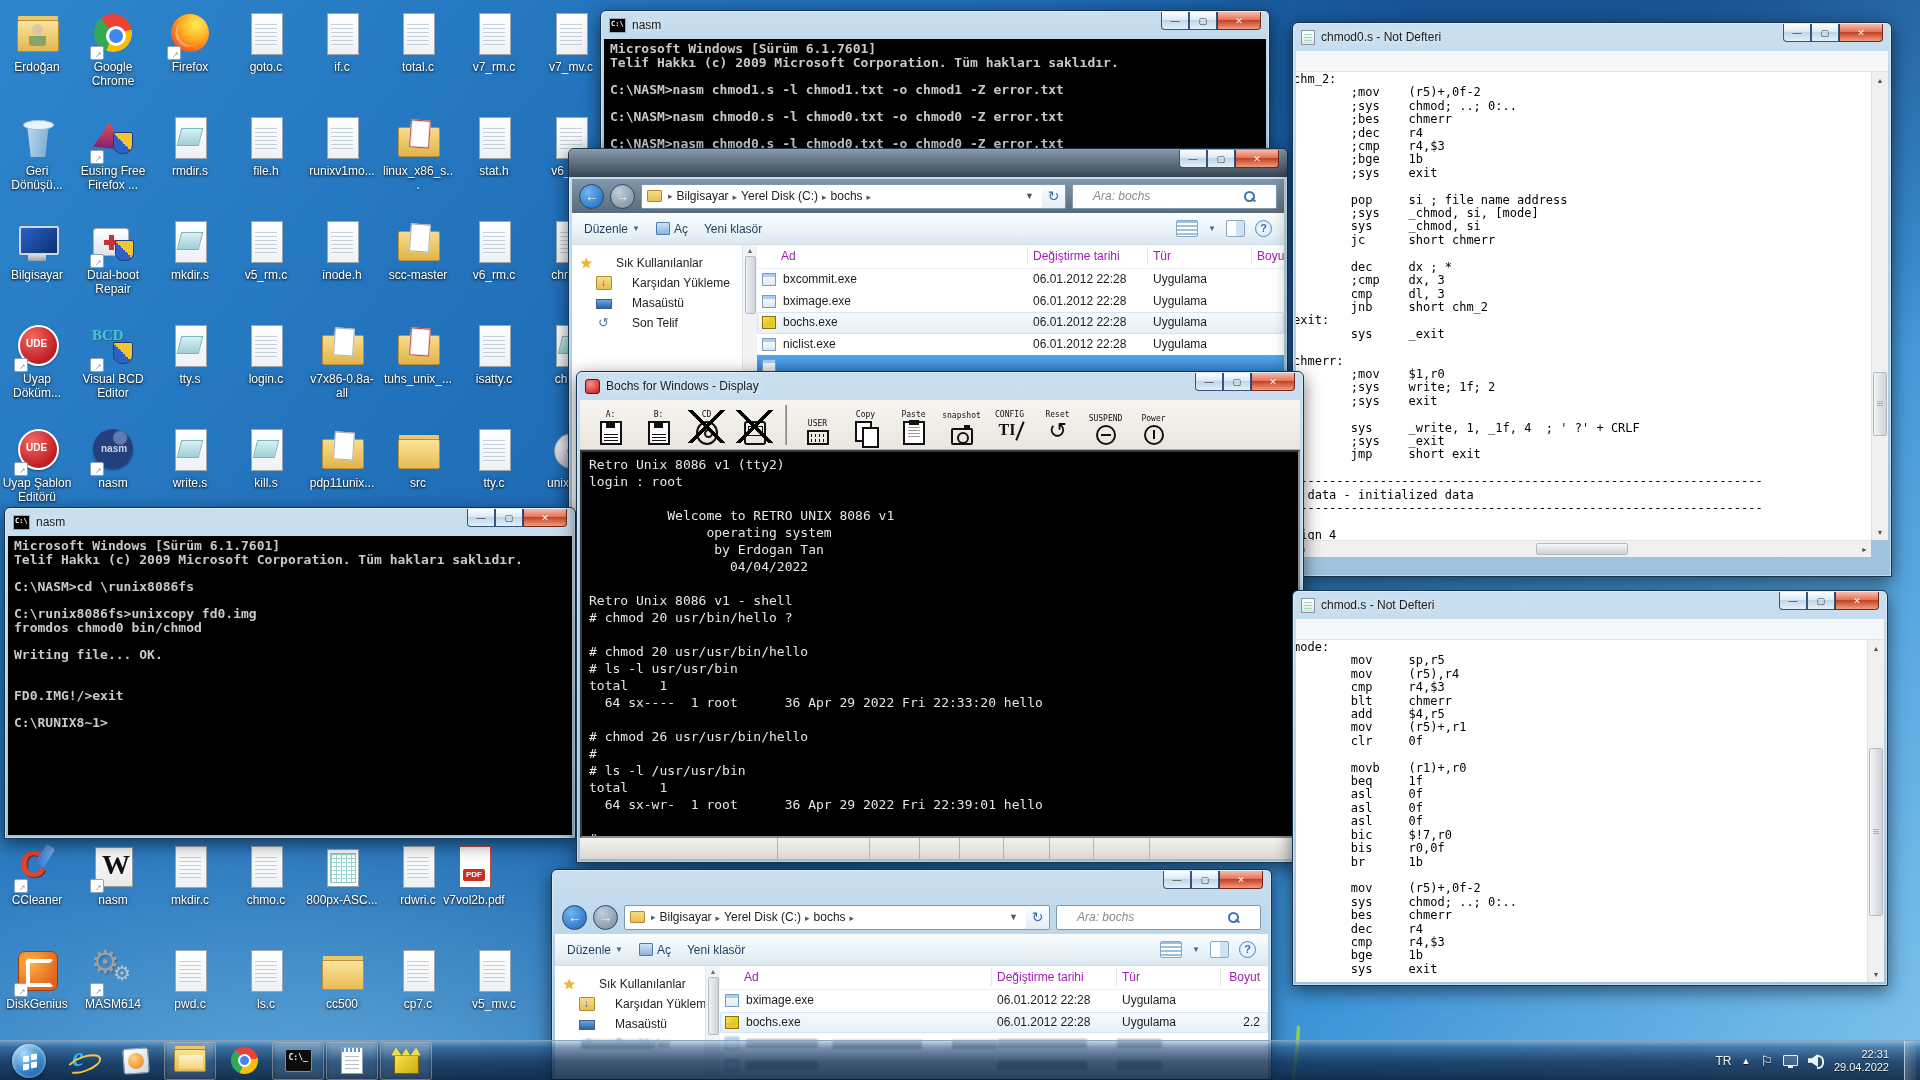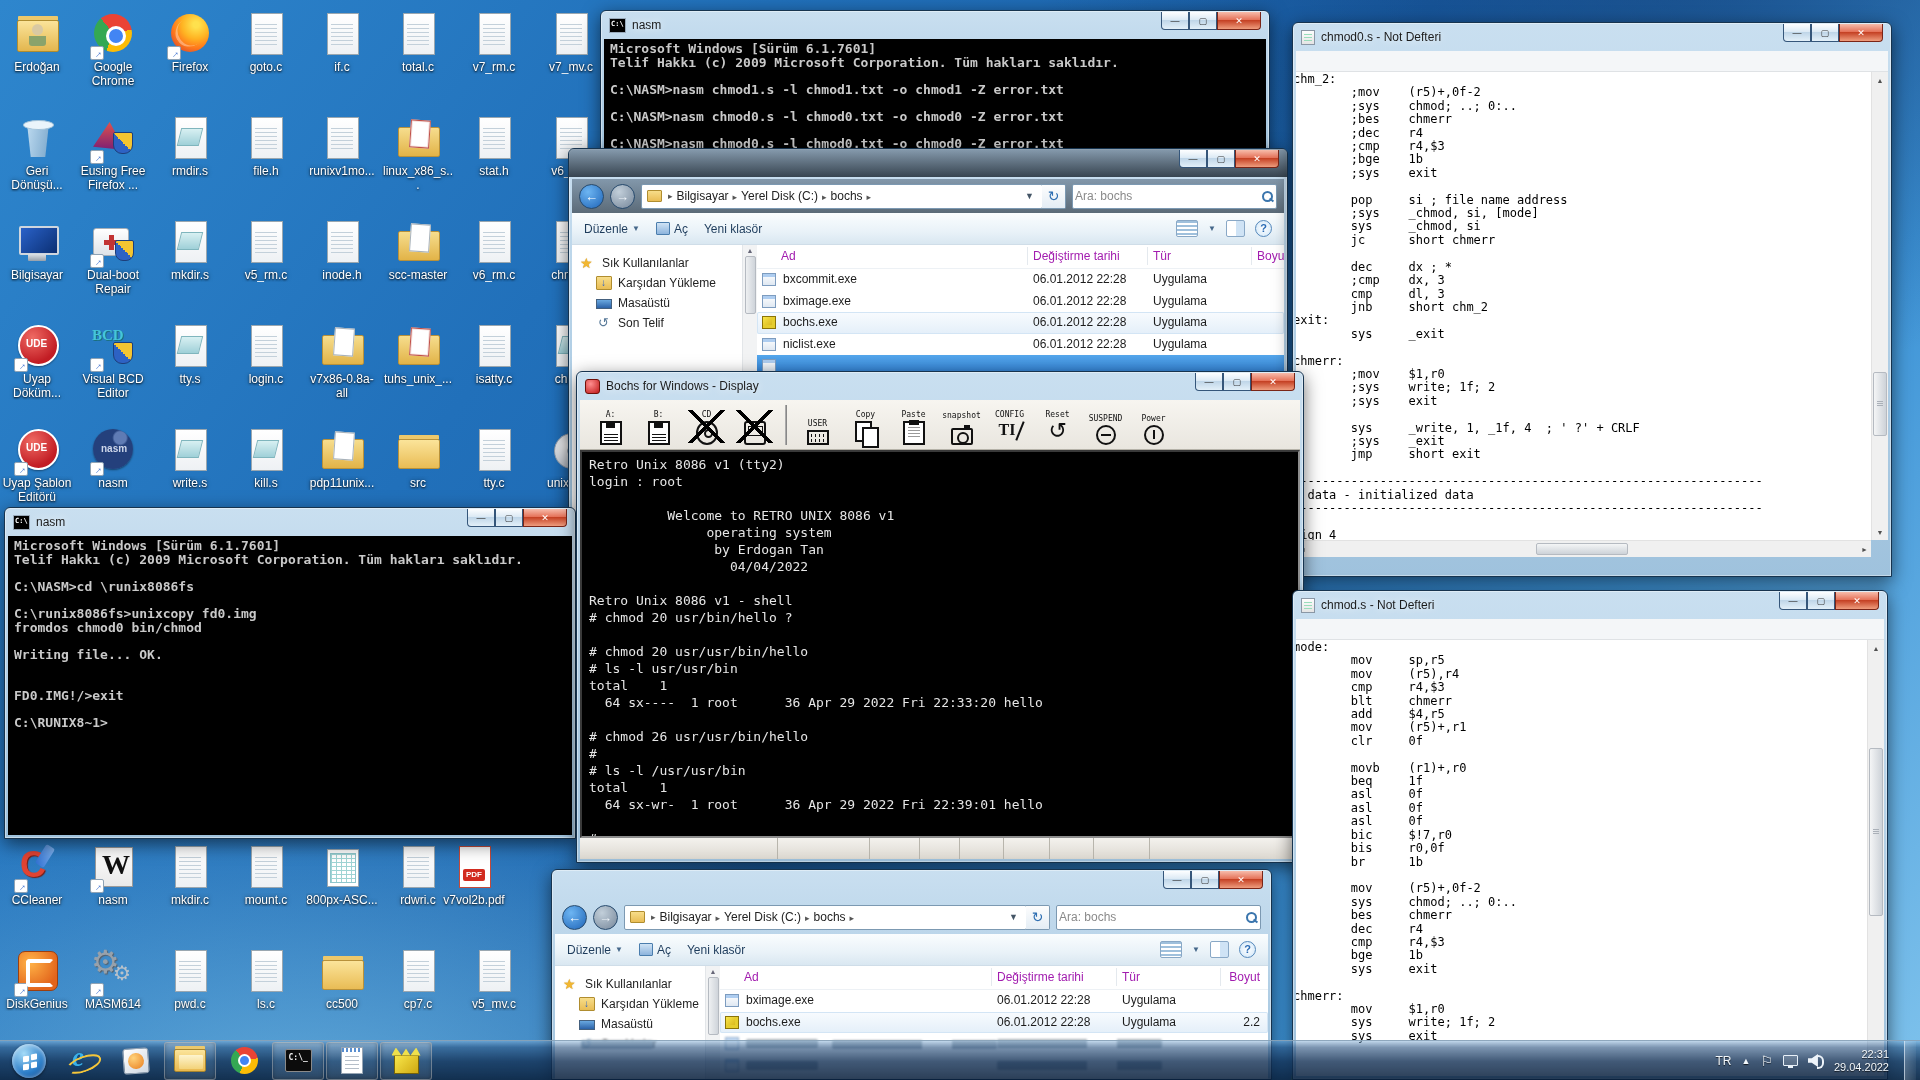--- a/index.html
+++ b/index.html
@@ -81,36 +81,36 @@
 
 .explorer .addr{position:absolute;left:3px;right:3px;top:30px;height:34px;display:flex;align-items:center;padding:0 7px;gap:6px}
 .navbtn{width:25px;height:25px;border-radius:50%;border:1px solid #274a6d;display:flex;align-items:center;justify-content:center;color:#fff;font-size:13px;flex:none}
 .backb{background:radial-gradient(circle at 35% 30%,#6db5f2,#1f65b8)}
 .fwdb{background:radial-gradient(circle at 35% 30%,#c2cfda,#76879a);color:#eef3f8}
 .crumb{flex:1;height:25px;background:#fff;border:1px solid #7c99b2;border-radius:2px;display:flex;align-items:center;padding:0 5px;font-size:12px;color:#222;overflow:hidden;white-space:nowrap}
 .ci{width:15px;height:12px;background:linear-gradient(#f7dd8a,#e9bd55);border:1px solid #b08d2f;border-radius:1px;margin-right:2px;flex:none}
 .csep{color:#555;font-size:9px;padding:0 4px}
 .crumb .dd{margin-left:auto;color:#456;font-size:9px;padding:0 3px}
 .refresh{width:24px;height:25px;background:linear-gradient(#fdfdfd,#e4edf5);border:1px solid #7c99b2;border-left:none;border-radius:0 2px 2px 0;margin-left:-7px;color:#2f6fb2;font-size:14px;display:flex;align-items:center;justify-content:center}
-.search{width:205px;height:25px;background:#fff;border:1px solid #7c99b2;border-radius:2px;display:flex;align-items:center;padding:0 2px;font-size:12px;color:#8a8a8a;flex:none}
+.search{width:205px;height:25px;background:#fff;border:1px solid #7c99b2;border-radius:2px;display:flex;align-items:center;padding:0 20px;font-size:12px;color:#8a8a8a;font-style:italic;flex:none}
 .mag{margin-left:auto;position:relative;width:13px;height:13px}
 .mag::before{content:"";position:absolute;left:1px;top:1px;width:7px;height:7px;border:2px solid #3a75ad;border-radius:50%}
 .mag::after{content:"";position:absolute;left:8px;top:9px;width:5px;height:2px;background:#3a75ad;transform:rotate(40deg)}
 .tbar{position:absolute;left:3px;right:3px;top:64px;height:32px;background:linear-gradient(#fafdfe,#e9f2f8 60%,#d9e7f1);border-bottom:1px solid #cfdde8;display:flex;align-items:center;gap:16px;padding:0 12px;font-size:12px;color:#1e3c5c}
 .tbtn{display:flex;align-items:center;gap:4px}
 .dd8{font-size:8px;color:#46688a}
 .acico{width:14px;height:13px;background:linear-gradient(#cfe3f5,#8db4dd);border:1px solid #4a7dad;border-radius:1px}
 .viewgrp{margin-left:auto;display:flex;gap:10px;align-items:center}
 .vico{width:22px;height:17px;background:repeating-linear-gradient(to bottom,#9fc0dc 0 2px,#fff 2px 4px);border:1px solid #89a8c6;border-radius:2px}
 .pico{width:19px;height:17px;border:1px solid #89a8c6;background:linear-gradient(to right,#fff 52%,#cfe3f5 52%);border-radius:2px}
 .hico{width:17px;height:17px;border-radius:50%;background:radial-gradient(#fff,#cde5f8);border:1px solid #5588bb;color:#2a6bb5;font:bold 11px/15px "Liberation Sans",sans-serif;text-align:center}
 .xbody{position:absolute;left:3px;right:3px;top:96px;bottom:0;background:#fff;display:flex;overflow:hidden}
 .side{width:170px;padding-top:8px;font-size:12px;color:#222;flex:none}
 .x2 .side{width:150px}
-.sitem{display:flex;align-items:center;gap:6px;padding:3px 4px 3px 8px;white-space:nowrap}
+.sitem{display:flex;align-items:center;gap:20px;padding:3px 4px 3px 8px;white-space:nowrap}
 .sitem.ind1{padding-left:24px}
 .sic{width:16px;height:14px;position:relative;flex:none}
 .i-star .sic::before{content:"★";color:#f2b731;font-size:14px;line-height:14px;position:absolute;left:0;top:0;text-shadow:0 0 1px #b07c12}
 .i-download-folder .sic{background:linear-gradient(#f7dd8a,#e9bd55);border:1px solid #b08d2f;border-radius:1px}
 .i-download-folder .sic::before{content:"↓";position:absolute;left:4px;top:0px;color:#2a62c9;font-weight:bold;font-size:10px}
 .i-desktop .sic{background:linear-gradient(#69a8e0,#2b62a8);border:1px solid #44607e;margin-top:2px;height:10px}
 .i-recent .sic::before{content:"↺";position:absolute;left:2px;top:-1px;color:#5a7b9a;font-size:13px}
 .sideScroll{width:15px;background:#f2f3f4;border-left:1px solid #e3e6e9;display:flex;flex-direction:column;align-items:center;padding-top:2px;flex:none}
 .sarrow{font-size:7px;color:#667}
 .sthumb{width:11px;height:58px;background:linear-gradient(to right,#eef0f2,#cfd4da);border:1px solid #b5bac1;border-radius:2px;margin-top:2px}
@@ -193,21 +193,21 @@
 .vthumb{position:absolute;left:1px;width:14px;background:linear-gradient(to right,#f4f5f6,#cdd2d8);border:1px solid #b5bac1;border-radius:2px}
 #np1 .vthumb{top:300px;height:64px}
 #np2 .vthumb{top:108px;height:168px}
 .vthumb::after{content:"";position:absolute;left:3px;right:3px;top:50%;height:5px;margin-top:-3px;background:repeating-linear-gradient(to bottom,#aab0b8 0 1px,transparent 1px 2px)}
 .hscroll{position:absolute;left:3px;right:20px;bottom:19px;height:17px;background:#f0f0f0;border-top:1px solid #e2e2e2;display:flex;align-items:center;justify-content:space-between;padding:0 3px;font-size:7px;color:#505050}
 .hthumb{position:absolute;left:240px;width:92px;top:2px;height:12px;background:linear-gradient(#f4f5f6,#cdd2d8);border:1px solid #b5bac1;border-radius:2px}
 .npstatus{position:absolute;left:3px;right:3px;bottom:3px;height:16px;background:#f0f0f0;border-top:1px solid #d9d9d9;font-size:11px;color:#333;display:flex;align-items:center;justify-content:flex-end;padding-right:64px}
 .npico{width:14px;height:15px;background:linear-gradient(#fdfdfd,#e4e4e4);border:1px solid #8a97a5;position:relative;flex:none}
 .npico::after{content:"";position:absolute;left:2px;top:3px;width:8px;height:8px;background:repeating-linear-gradient(to bottom,#9db 0 1px,transparent 1px 3px)}
 #np1{left:1292px;top:22px;width:600px;height:555px;z-index:4}
-#np2{left:1292px;top:590px;width:596px;height:490px;z-index:7}
+#np2{left:1292px;top:590px;width:596px;height:396px;z-index:7}
 
 #taskbar{position:absolute;left:0;right:0;top:1040px;height:40px;z-index:9;background:linear-gradient(rgba(130,175,215,.5),rgba(45,85,130,.62) 16%,rgba(18,48,85,.8) 52%,rgba(8,30,58,.86));border-top:1px solid rgba(195,225,245,.65);display:flex;align-items:center;padding-left:3px}
 .tkbtn{width:52px;height:38px;margin:0 1px;border-radius:3px;display:flex;align-items:center;justify-content:center;position:relative;flex:none}
 .tkbtn.pressed{background:linear-gradient(rgba(255,255,255,.32),rgba(140,190,230,.18) 50%,rgba(255,255,255,.1));box-shadow:inset 0 0 5px rgba(0,0,0,.4),inset 0 0 0 1px rgba(255,255,255,.4)}
 .tico{position:relative}
 .tico::before,.tico::after{content:"";position:absolute}
 .k-start{width:50px}
 .k-start .tico{width:34px;height:34px;border-radius:50%;background:radial-gradient(circle at 35% 28%,#a5dcf8,#2c7ec9 58%,#0b3e7e);box-shadow:inset 0 1px 5px rgba(255,255,255,.75),0 1px 3px rgba(0,0,0,.5)}
 .k-start .tico::after{left:11px;top:12px;width:6px;height:6px;background:#fff;border-radius:1px;box-shadow:8px -1px 0 #fff,0 8px 0 #fff,8px 7px 0 #fff;transform:skewY(-8deg)}
 .k-ie .tico{width:28px;height:28px}
@@ -432,21 +432,21 @@
         <span class="sc"></span>
       </span>
       <span class="il">nasm</span>
     </div>
     <div class="dicon k-doc" style="left: 154px; top: 843px;">
       <span class="ig"></span>
       <span class="il">mkdir.c</span>
     </div>
     <div class="dicon k-doc" style="left: 230px; top: 843px;">
       <span class="ig"></span>
-      <span class="il">mount.c</span>
+      <span class="il">chmo.c</span>
     </div>
     <div class="dicon k-image" style="left: 306px; top: 843px;">
       <span class="ig"></span>
       <span class="il">800px-ASC...</span>
     </div>
     <div class="dicon k-doc" style="left: 382px; top: 843px;">
       <span class="ig"></span>
       <span class="il">rdwri.c</span>
     </div>
     <div class="dicon k-pdf" style="left: 438px; top: 843px;">

